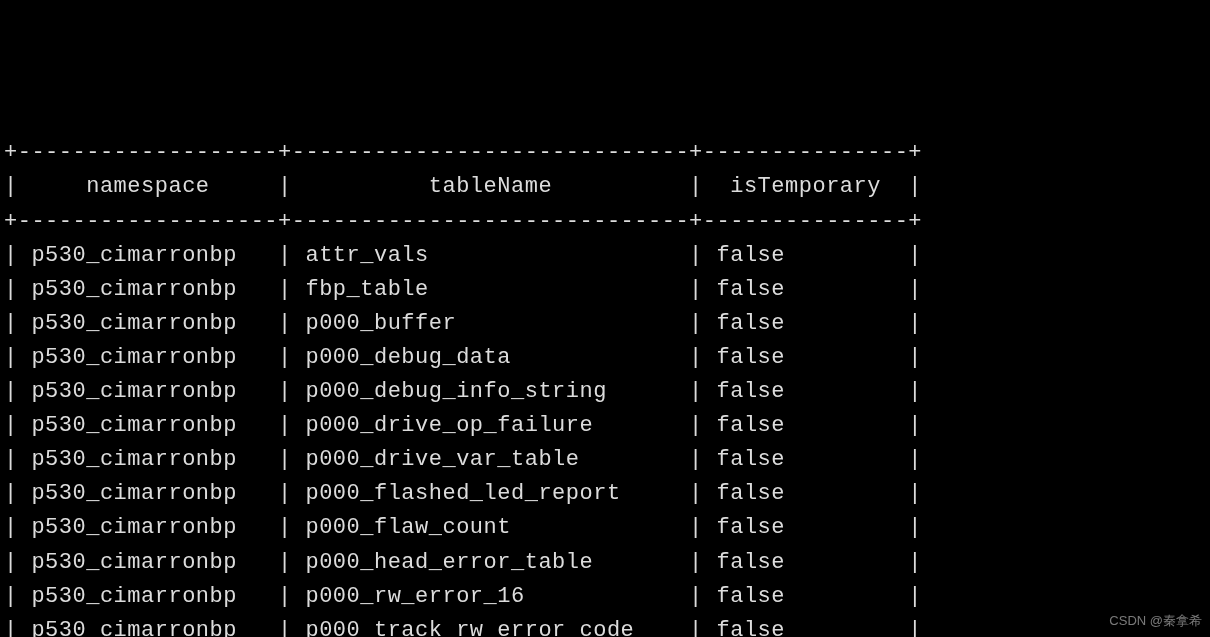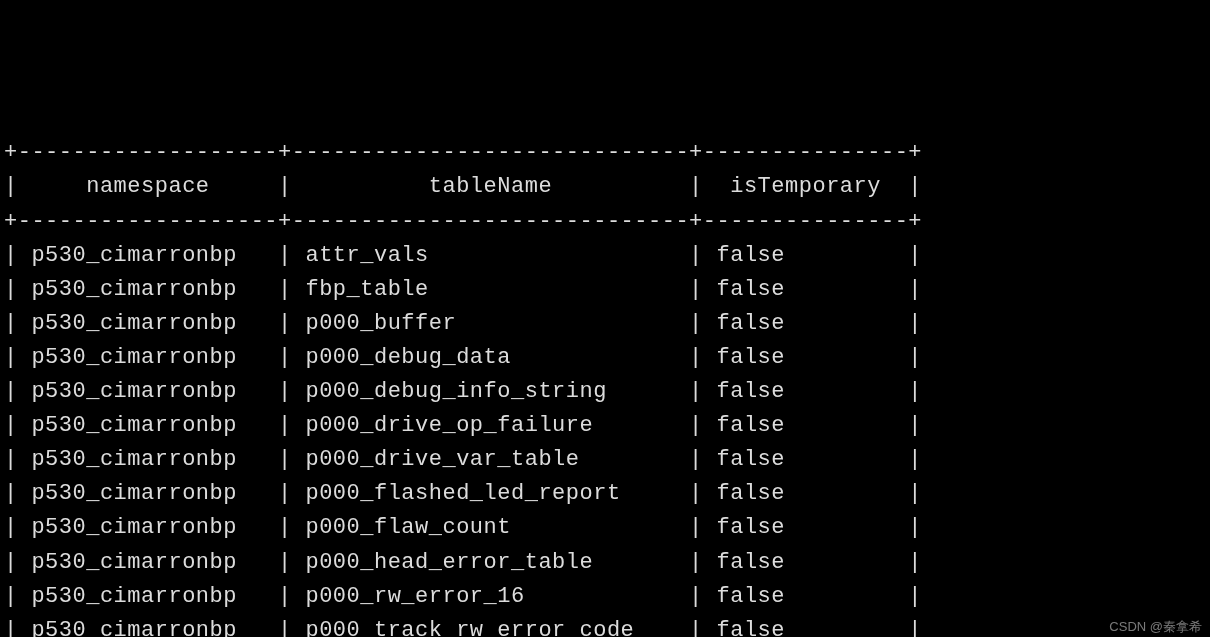--- a/index.html
+++ b/index.html
@@ -17,21 +17,21 @@
     line-height: 1.55;
     white-space: pre;
     letter-spacing: 0.5px;
   }
   .terminal {
     padding: 0 4px;
   }
   .watermark {
     position: absolute;
     right: 8px;
-    bottom: 0;
+    bottom: 6px;
     font-family: Arial, sans-serif;
     font-size: 13px;
     color: rgba(220,220,220,0.55);
     letter-spacing: 0;
     white-space: normal;
   }
 </style>
 </head>
 <body>
 

